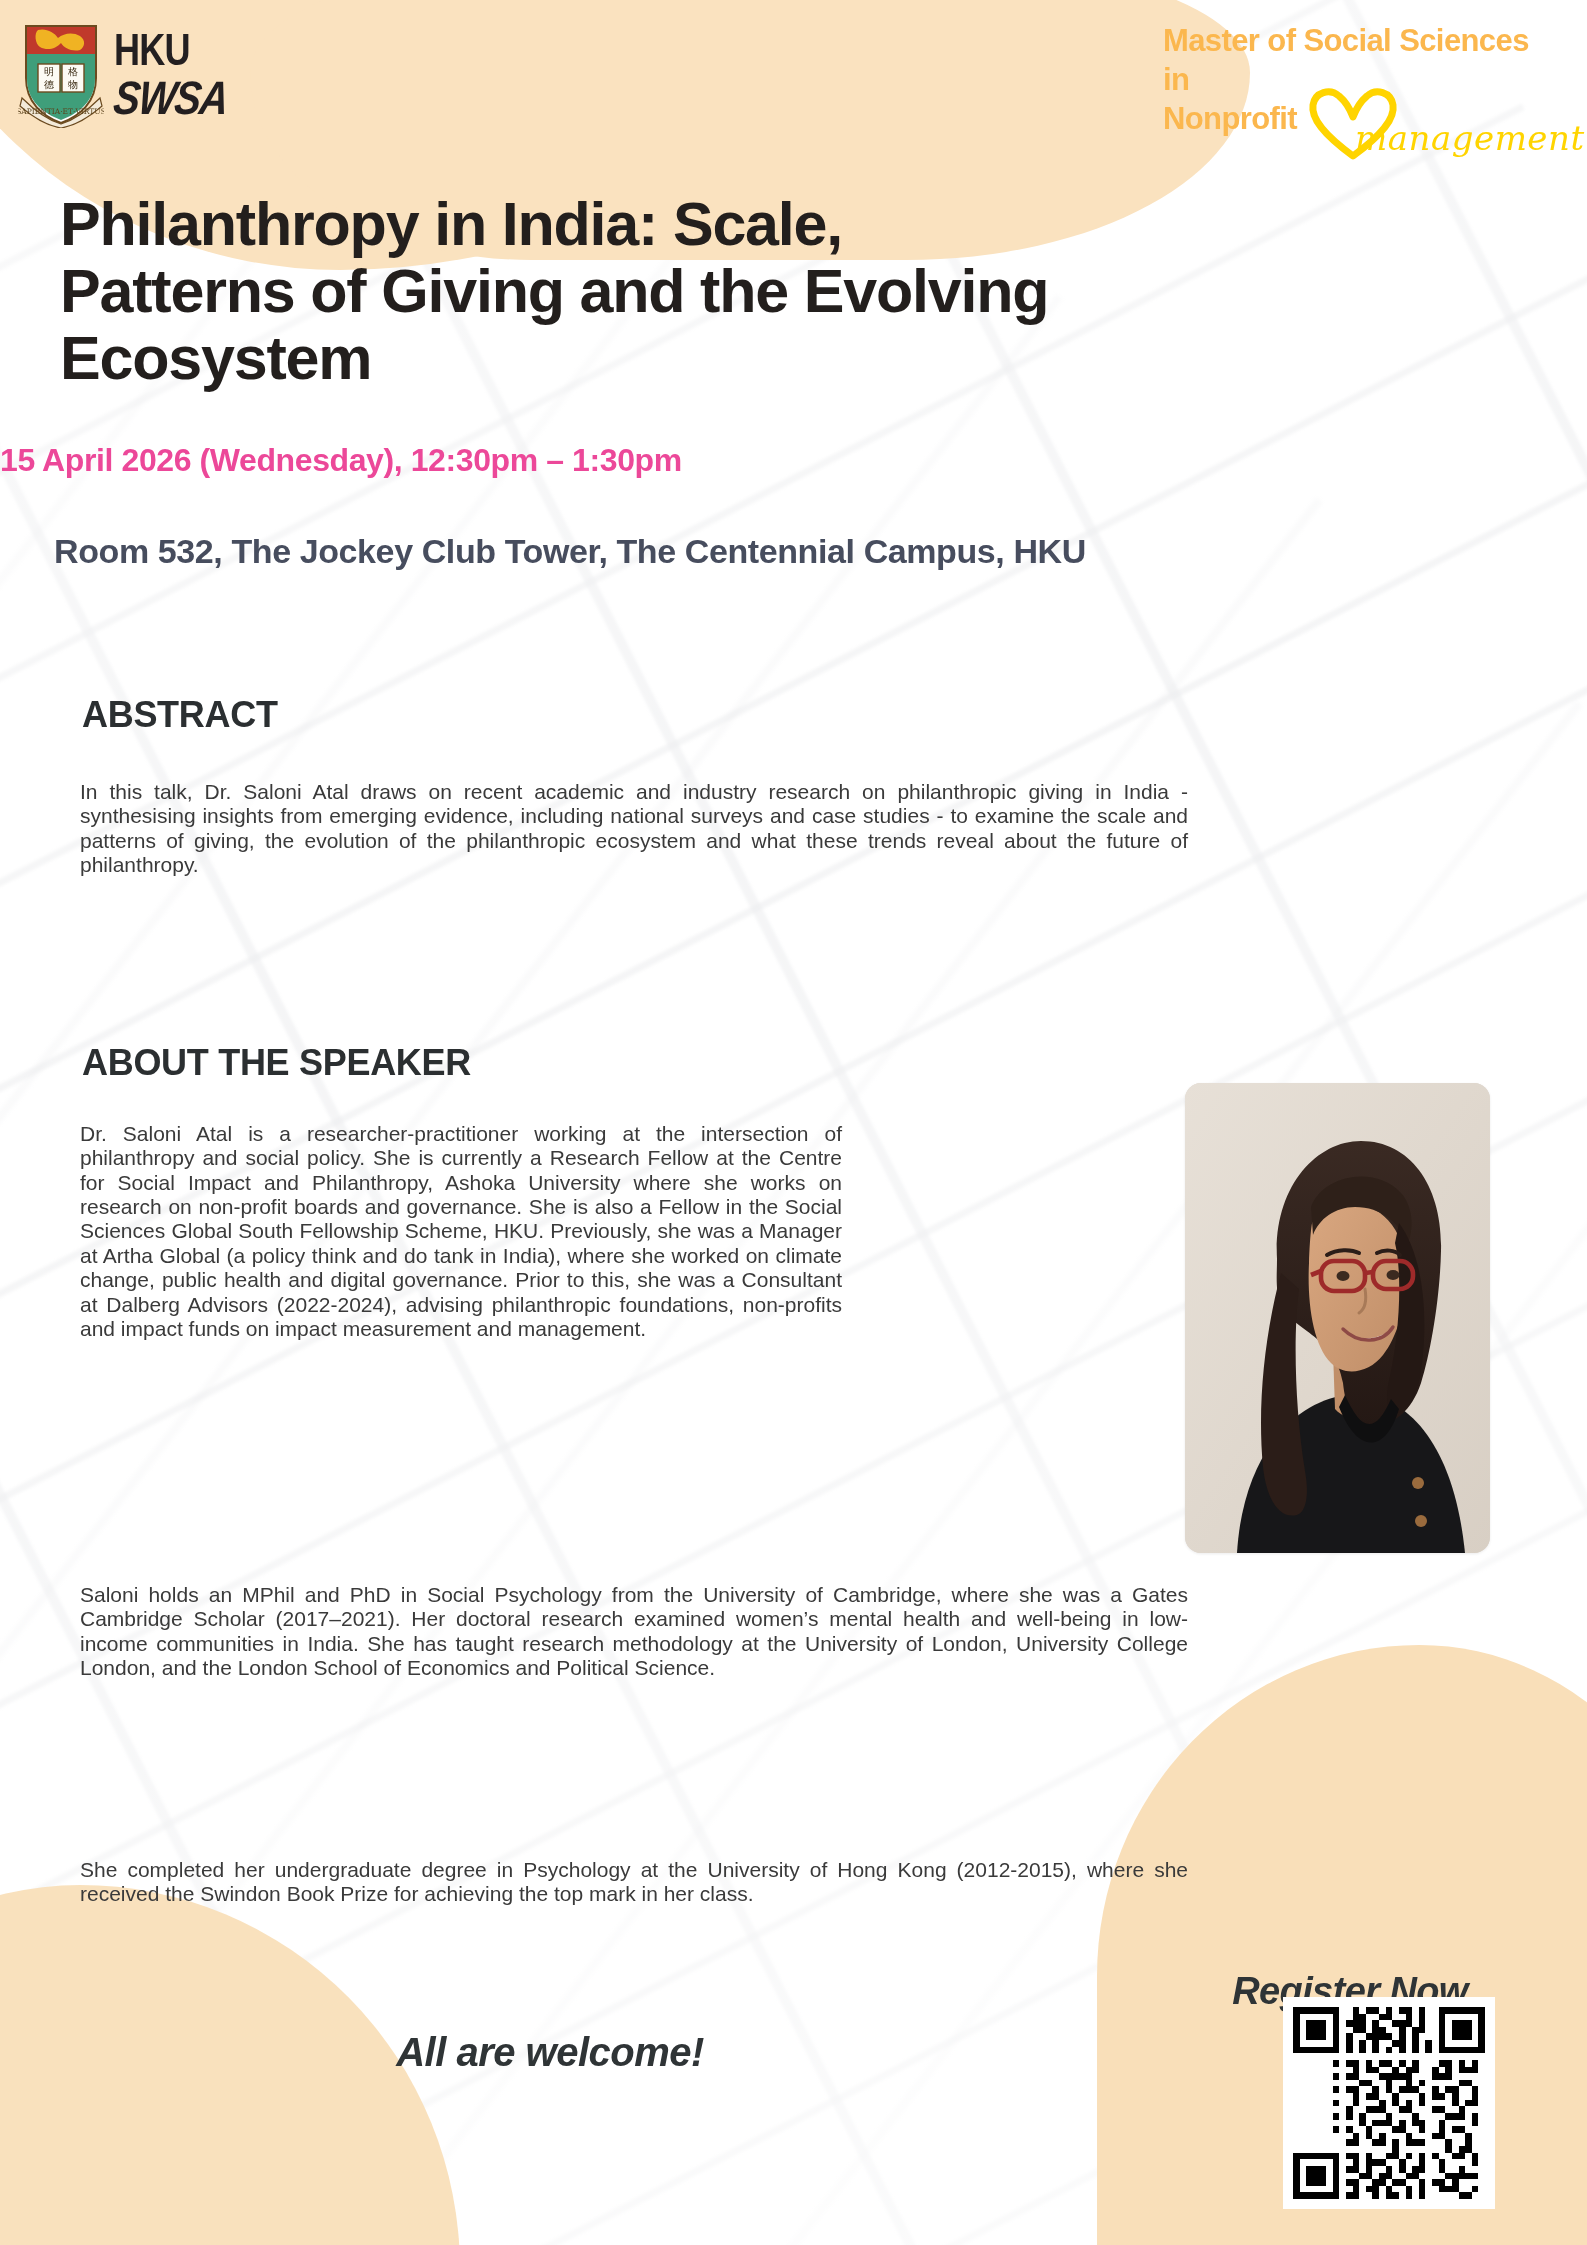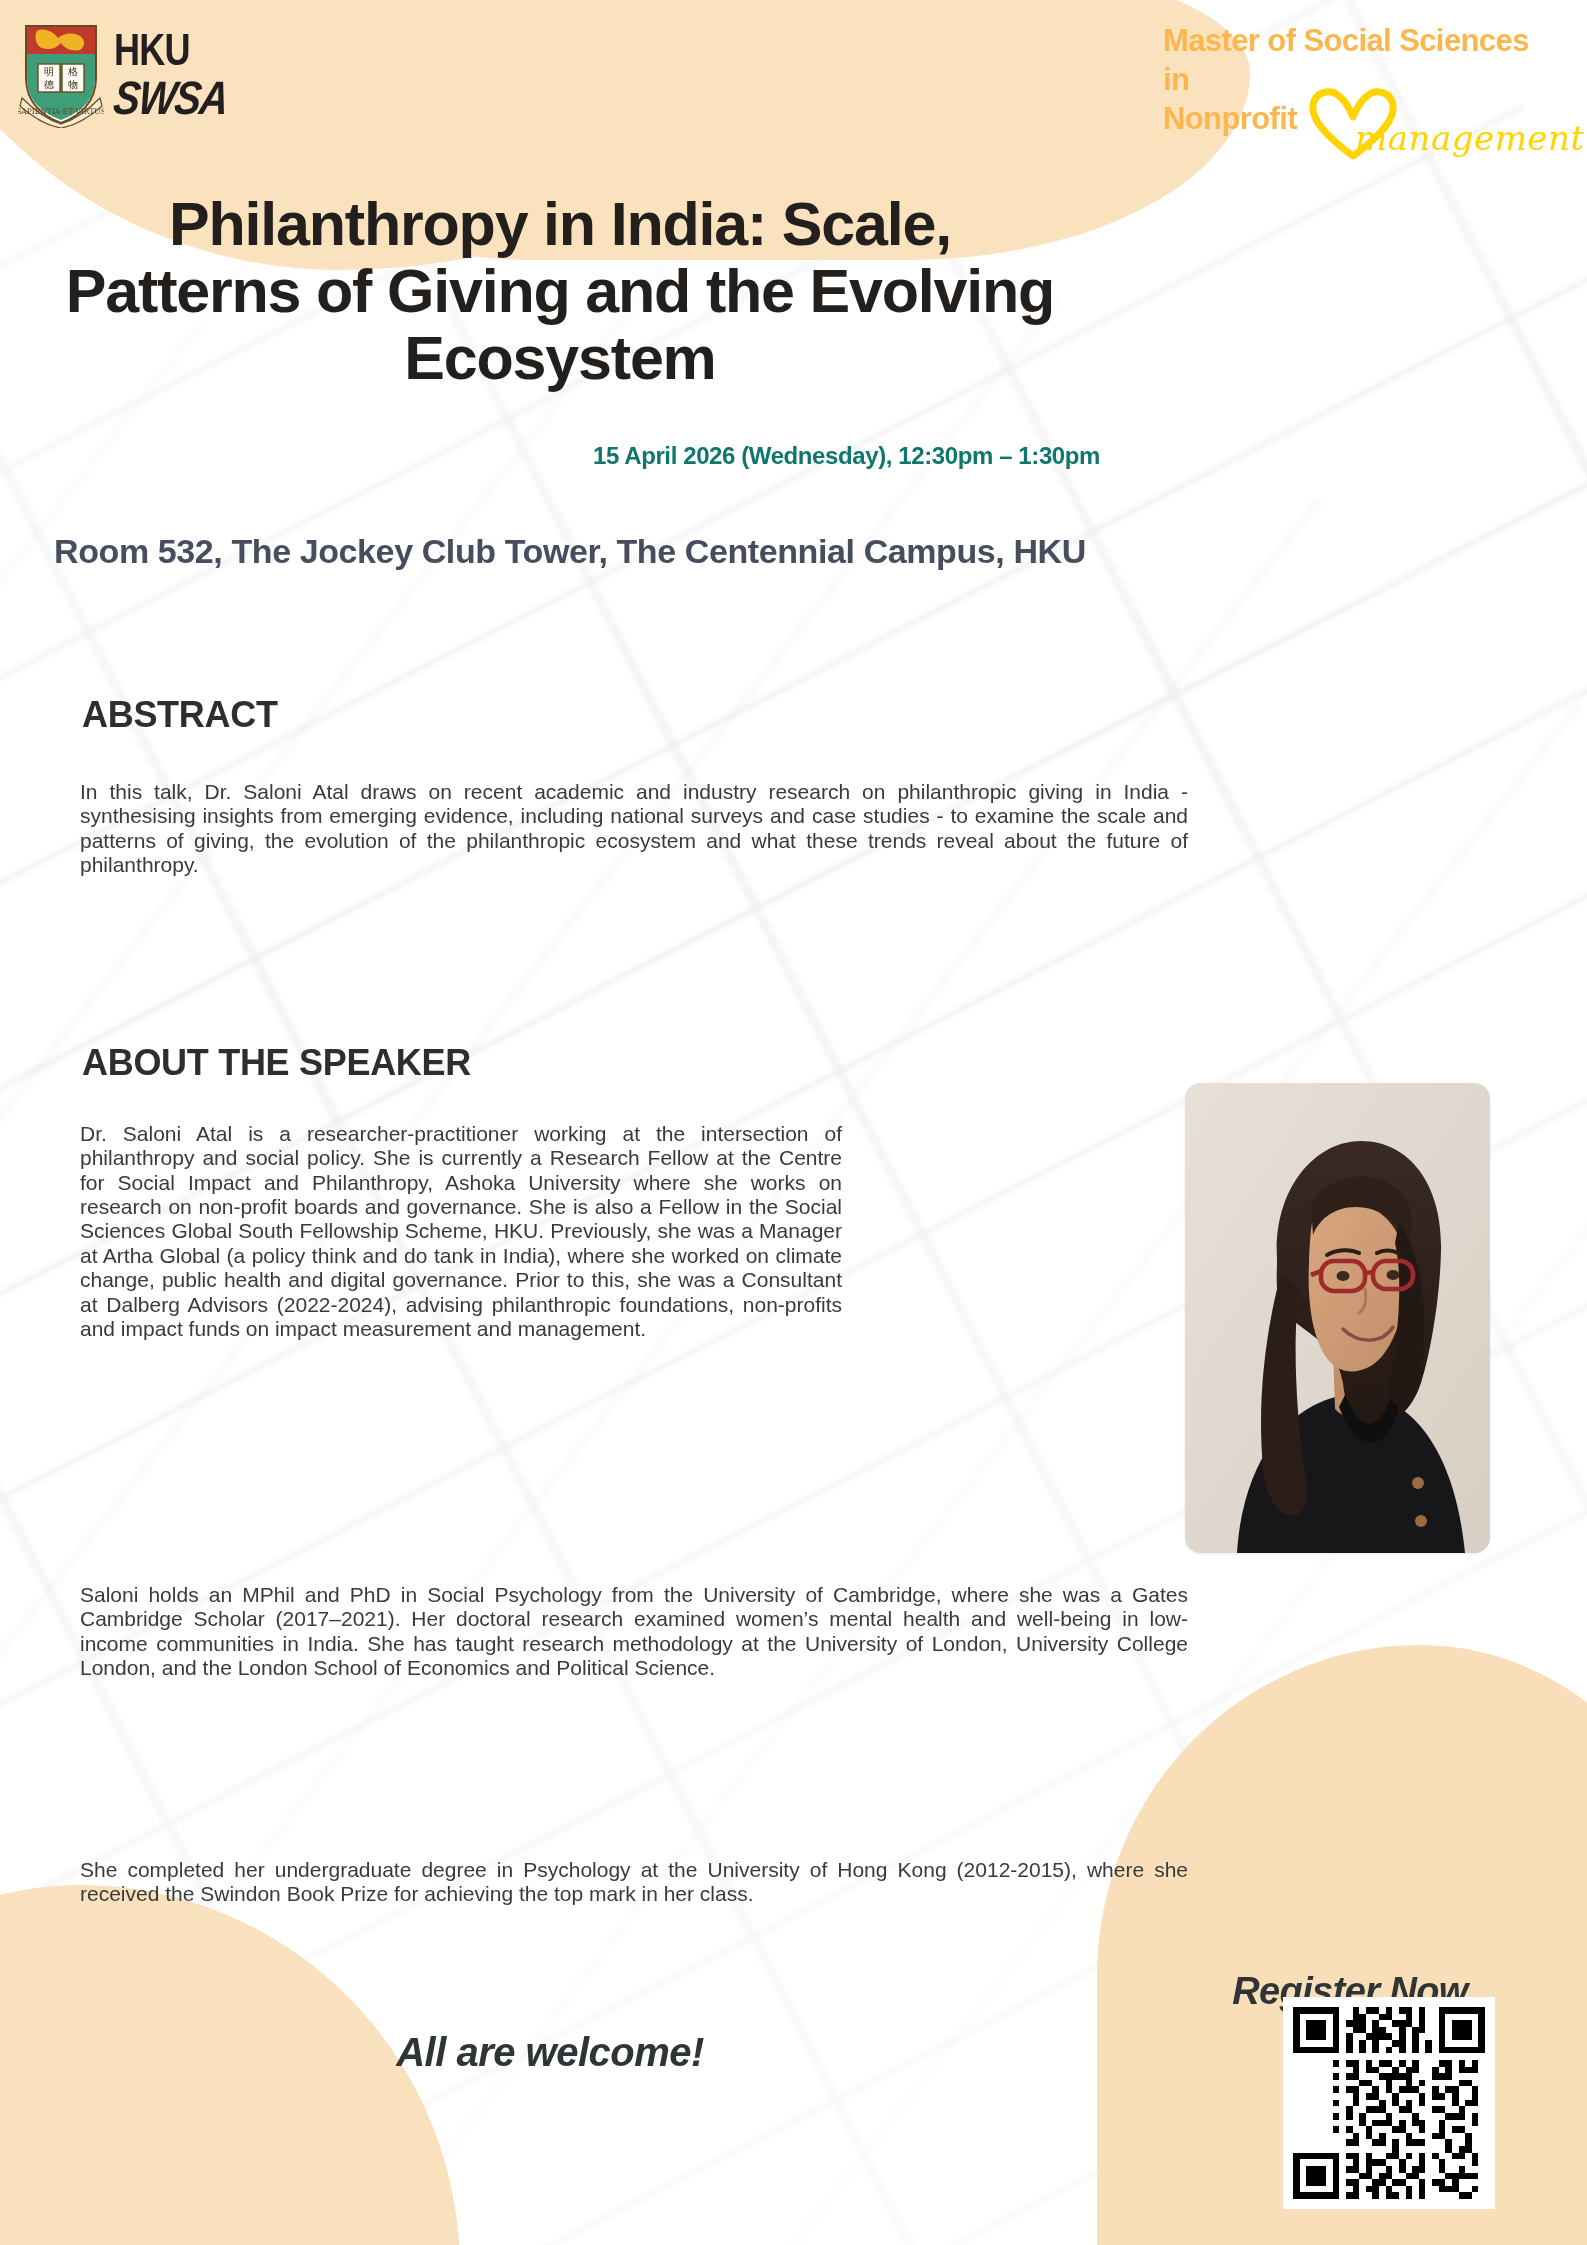--- a/index.html
+++ b/index.html
@@ -208,31 +208,30 @@
   .title {
     position: absolute;
     left: 60px;
     top: 150px;
     width: 1000px;
     font-size: 61px;
     font-weight: 800;
     line-height: 1.1;
     letter-spacing: -1.2px;
     color: #231f1d;
-    text-align: center;
   }
   .date-line {
     position: absolute;
     left: 0; top: 442px;
     width: 1100px;
-    text-align: right;
-    font-size: 24px;
+    text-align: left;
+    font-size: 32px;
     font-weight: 700;
     letter-spacing: -0.4px;
-    color: #0f766e;
+    color: #ec4899;
   }
   .venue-line {
     position: absolute;
     left: 0; top: 532px;
     width: 1140px;
     text-align: center;
     font-size: 34px;
     font-weight: 700;
     letter-spacing: -0.4px;
     color: #474d5e;

